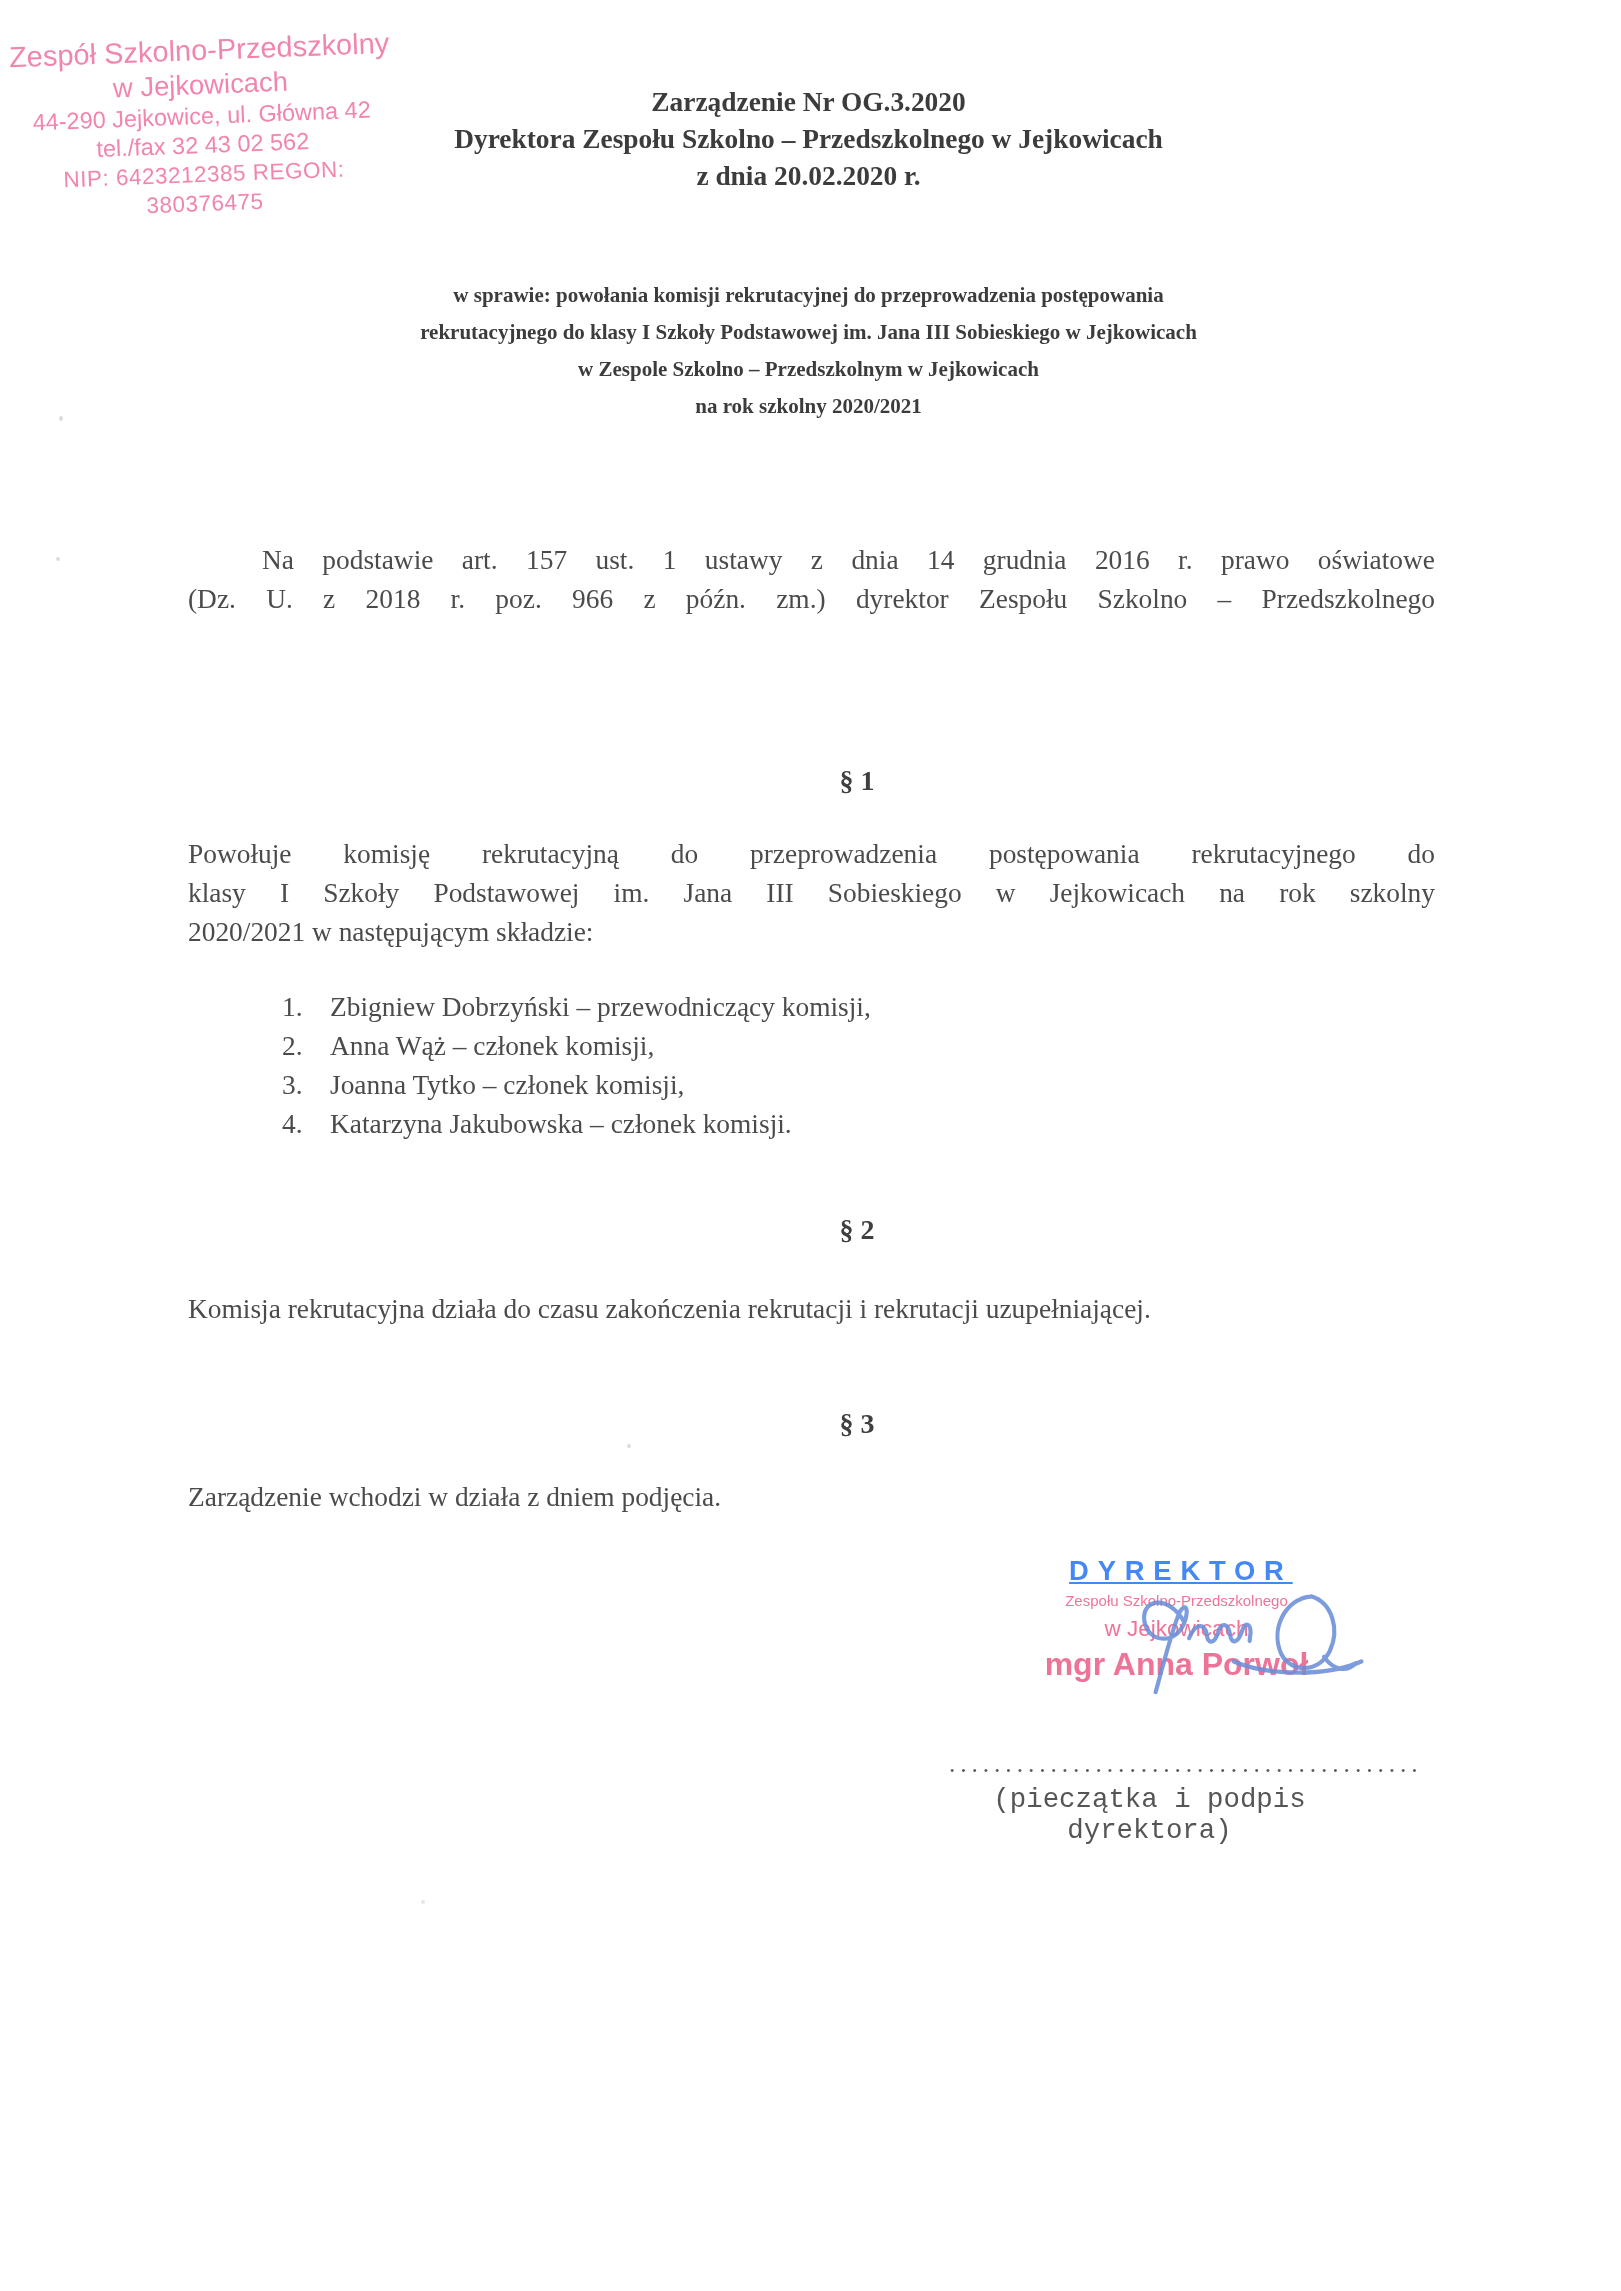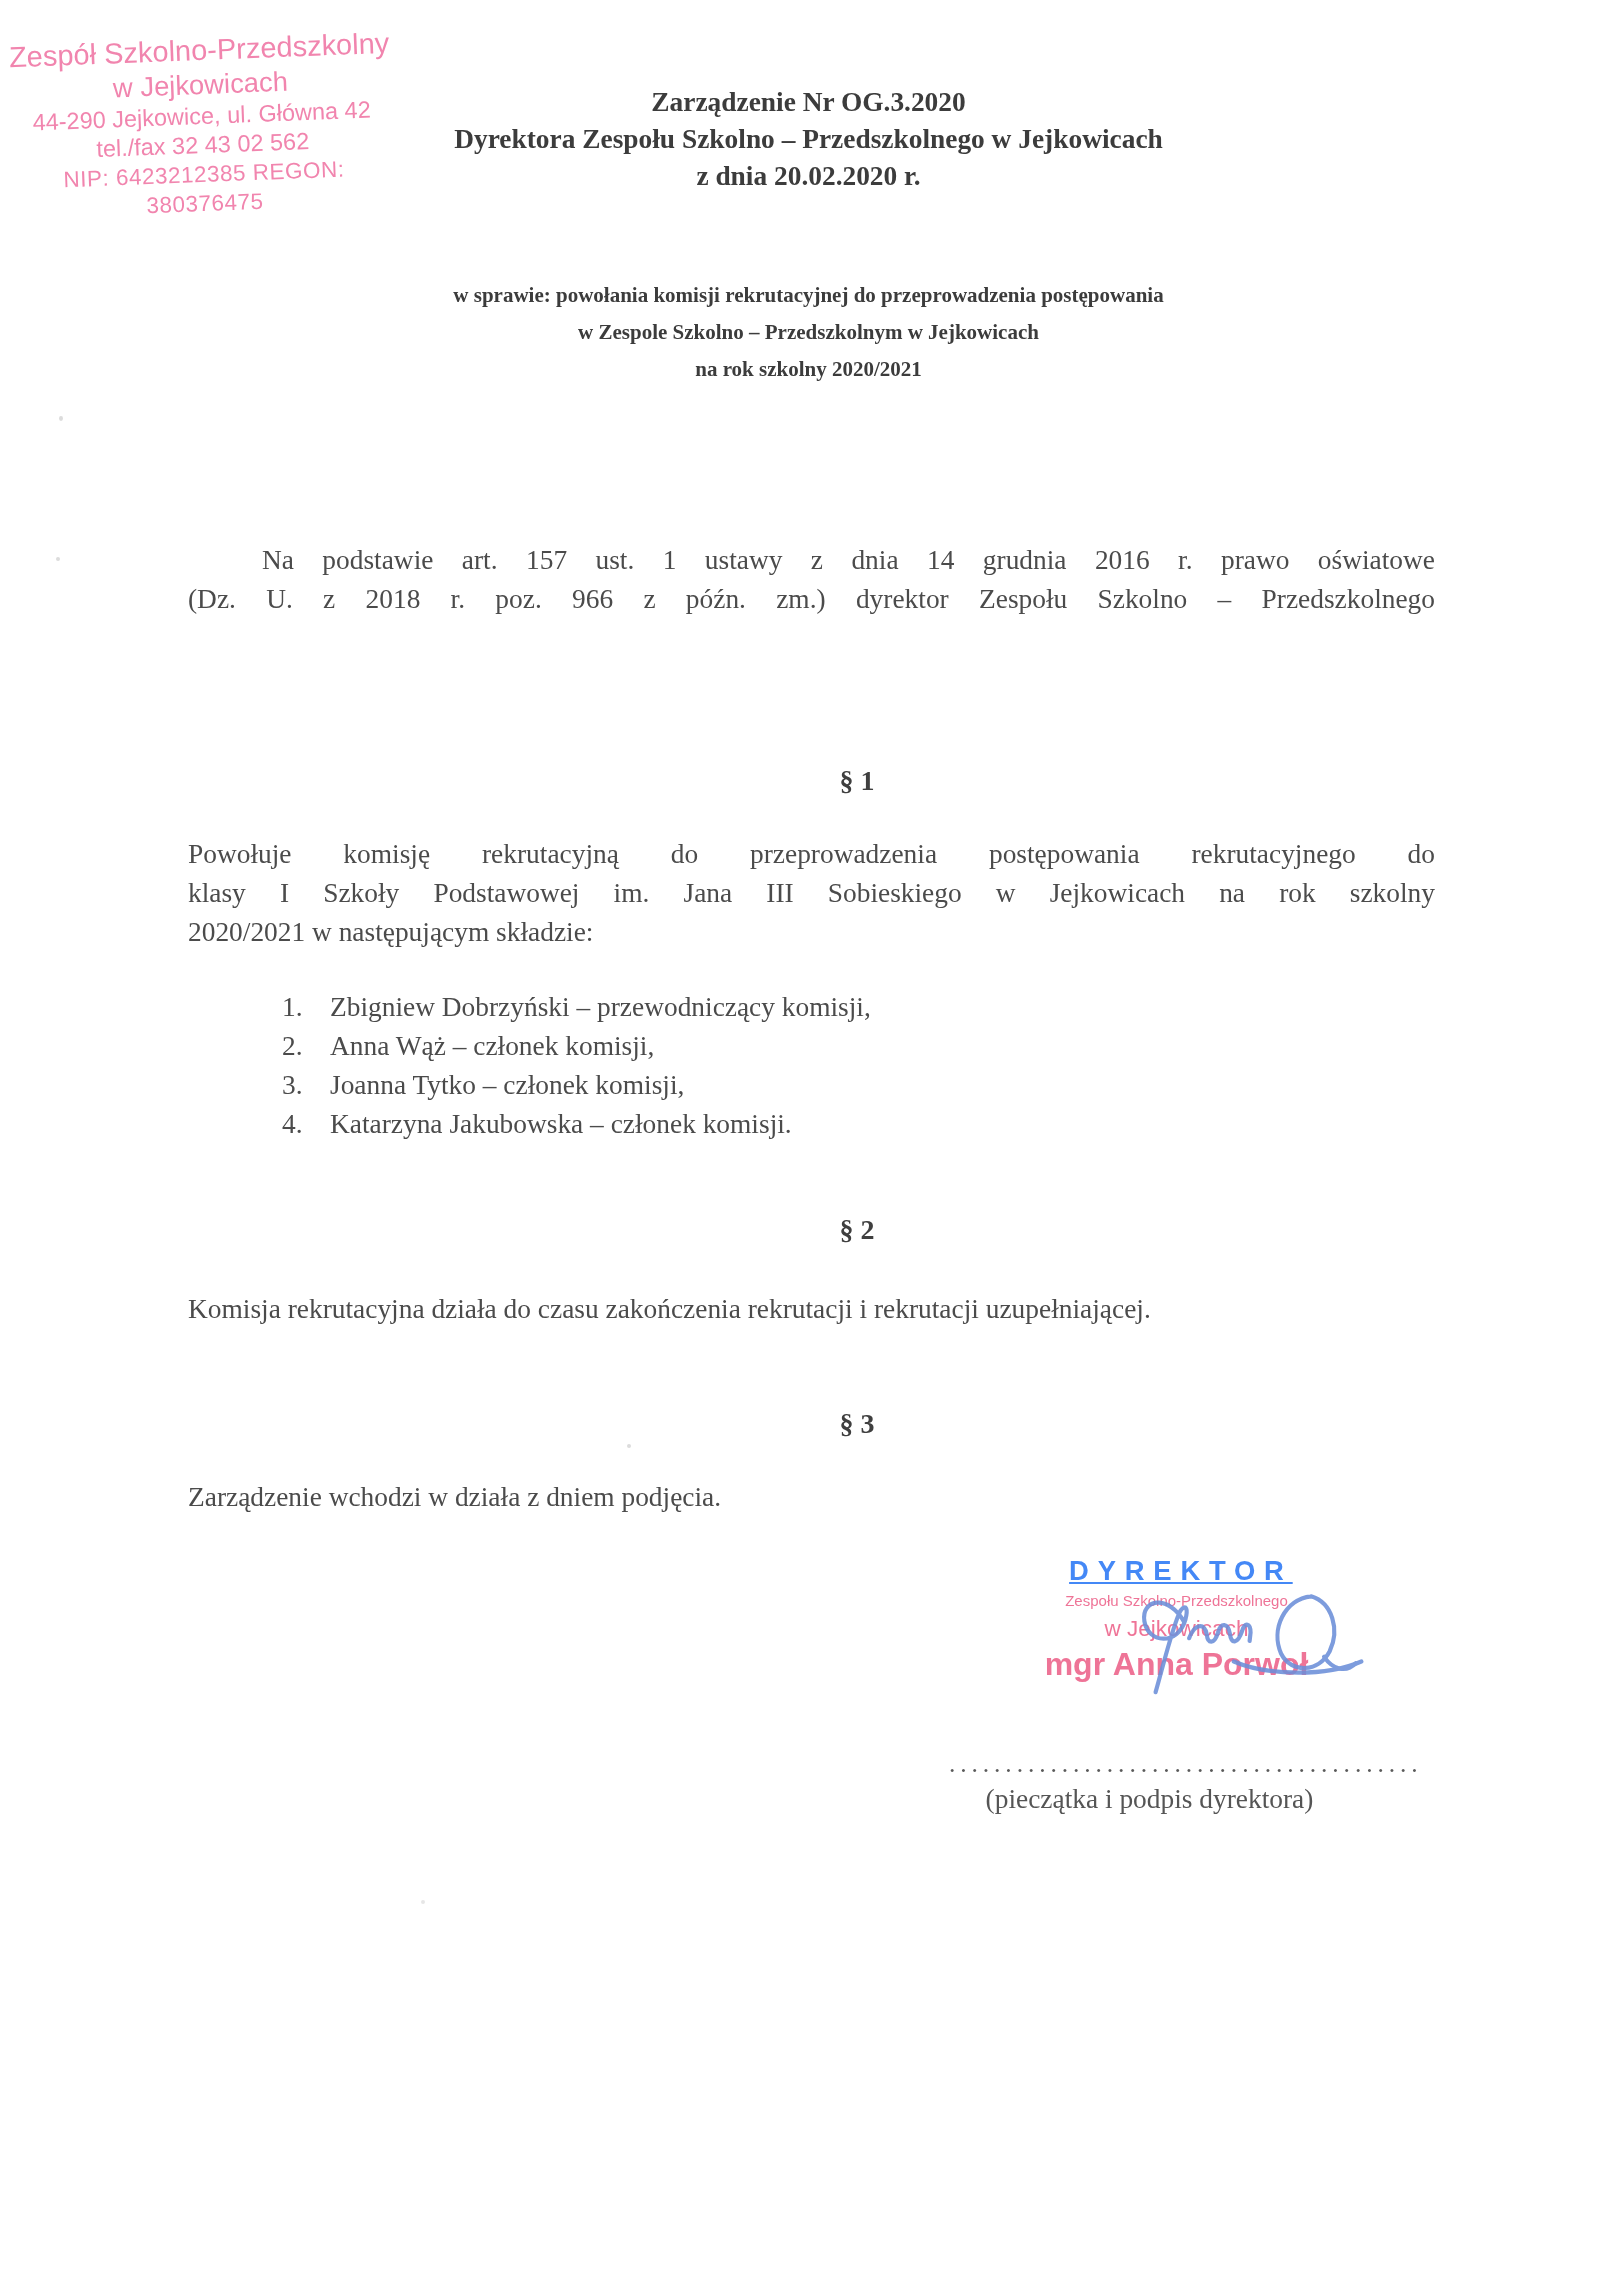--- a/index.html
+++ b/index.html
@@ -70,21 +70,21 @@
   .director-stamp .d3{font-size:22.5px;line-height:28px;}
   .director-stamp .d4{font-size:32px;line-height:33px;margin-top:5px;font-weight:bold;}
   .signature-svg{position:absolute;left:1096px;top:1570px;width:270px;height:142px;opacity:.88;}
   
   .dots-line{
     position:absolute;left:949px;top:1749px;width:470px;
     font-size:25.5px;letter-spacing:4.9px;color:#5a5a5a;white-space:nowrap;overflow:hidden;
   }
   .dots-caption{
     position:absolute;left:929px;top:1784px;width:441px;
-    text-align:center;font-size:27.4px;color:#555555;
+    text-align:center;font-size:27.4px;color:#555555;font-family:Liberation Mono, monospace;
   }
   
   .speckle{position:absolute;background:#9a9a9a;border-radius:50%;opacity:.35;}
   .sp1{left:59px;top:416px;width:3.9px;height:4.9px;}
   .sp2{left:56px;top:557px;width:3.9px;height:3.9px;}
   .sp3{left:627px;top:1444px;width:3.9px;height:3.9px;}
   .sp4{left:421px;top:1900px;width:3.9px;height:3.9px;opacity:.25;}
 </style>
 </head>
 <body>
@@ -100,20 +100,21 @@
   </div>
 
   <div class="title-block">
     <div>Zarządzenie Nr OG.3.2020</div>
     <div>Dyrektora Zespołu Szkolno – Przedszkolnego w Jejkowicach</div>
     <div>z dnia 20.02.2020 r.</div>
   </div>
 
   <div class="subject-block">
     <div>w sprawie: powołania komisji rekrutacyjnej do przeprowadzenia postępowania</div>
+    <div>rekrutacyjnego do klasy I Szkoły Podstawowej im. Jana III Sobieskiego w Jejkowicach</div>
     <div>w Zespole Szkolno – Przedszkolnym w Jejkowicach</div>
     <div>na rok szkolny 2020/2021</div>
   </div>
 
   <div class="para legal">
     <div class="jline indent">Na podstawie art. 157 ust. 1 ustawy z dnia 14 grudnia 2016 r. prawo oświatowe</div>
     <div class="jline">(Dz. U. z 2018 r. poz. 966 z późn. zm.) dyrektor Zespołu Szkolno – Przedszkolnego</div>
   </div>
 
   <div class="s-mark s1">§ 1</div>

